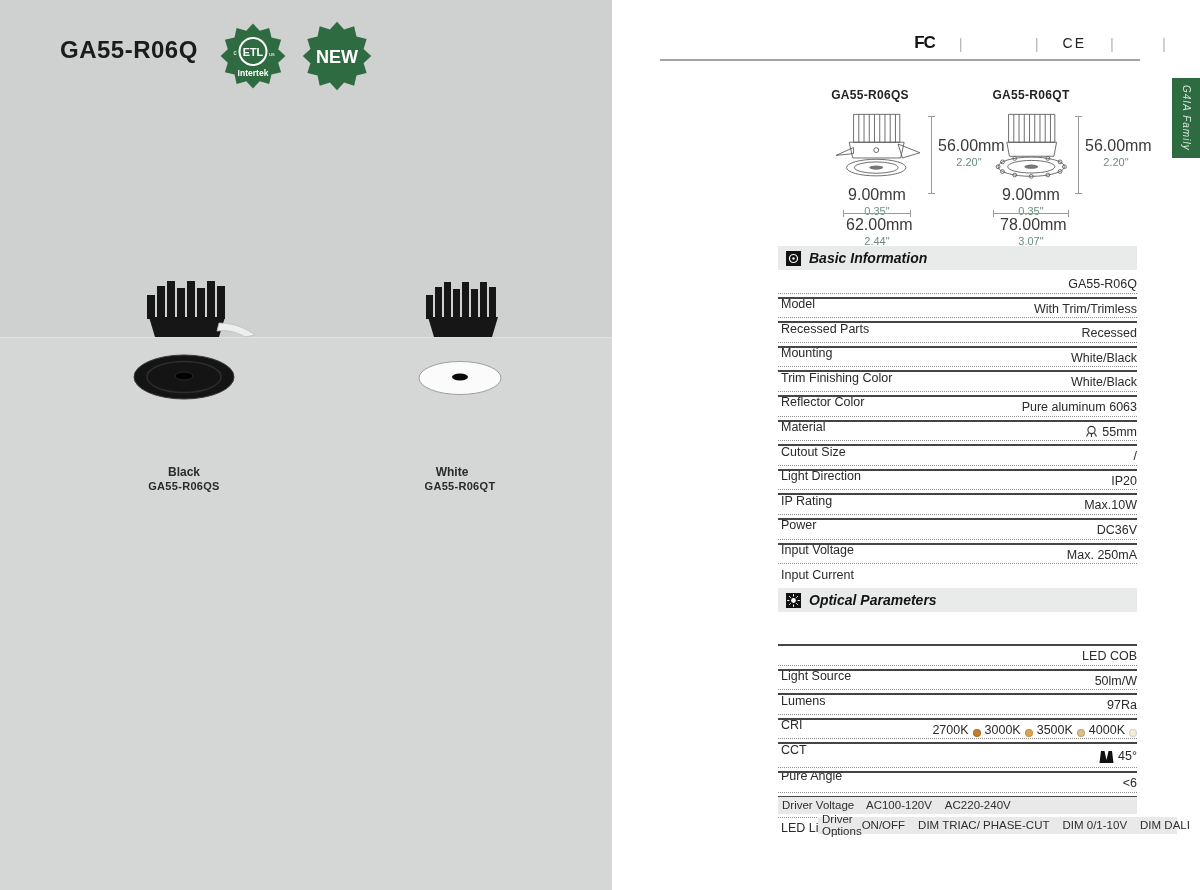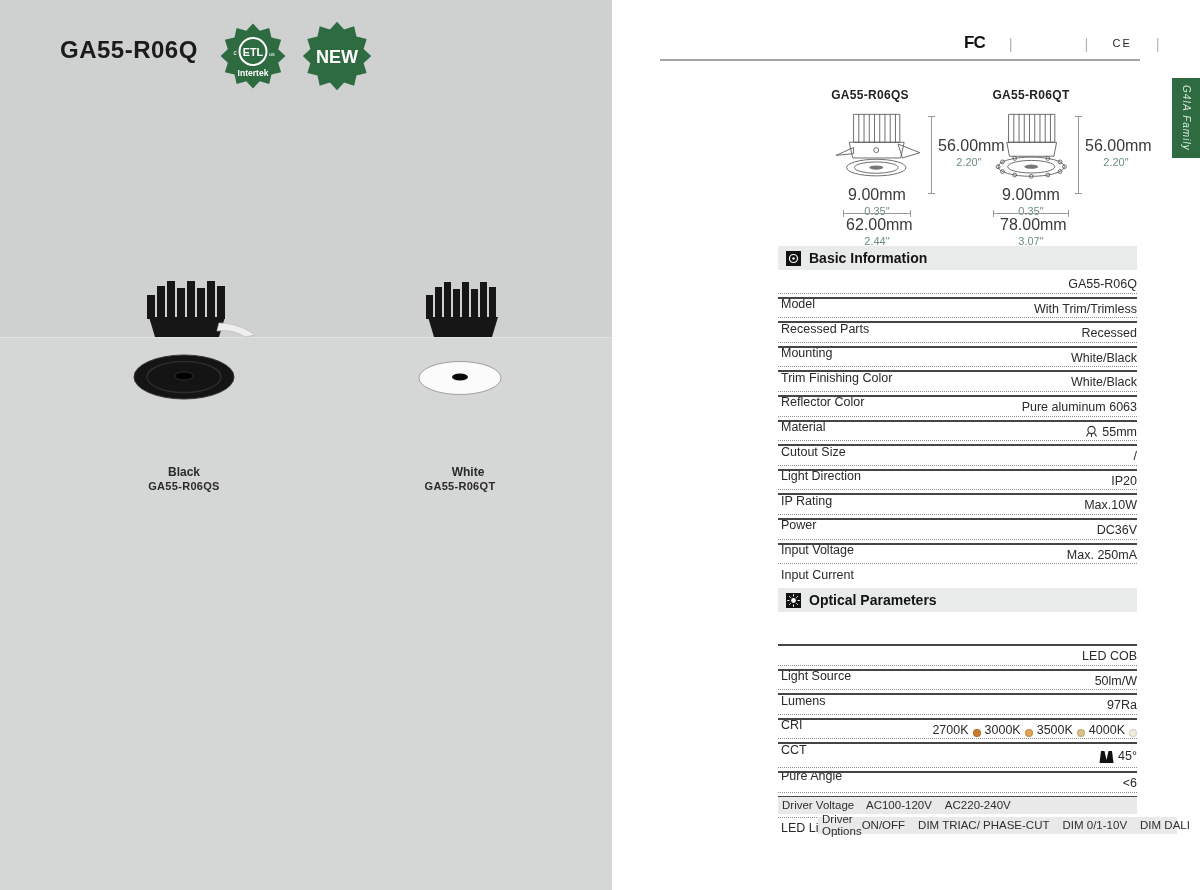--- a/index.html
+++ b/index.html
@@ -8,41 +8,41 @@
   .abs { position:absolute; }
 
   
   .left-panel { left:0; top:0; width:612px; height:890px; background:#cfd0d0; }
   .surface { left:0; top:337px; width:612px; height:553px; background:#d5d6d6; border-top:1px solid #e0e1e1; }
   .product-title { left:60px; top:36px; font-size:24px; font-weight:bold; color:#1b1b1b; letter-spacing:0.5px; }
   .color-label { font-size:12px; font-weight:bold; color:#2a2a2a; text-align:center; width:120px; }
   .model-label { font-size:11px; font-weight:bold; color:#2a2a2a; text-align:center; width:120px; letter-spacing:0.3px; }
 
   
-  .cert-row { left:940px; top:28px; width:200px; height:30px; display:flex; align-items:center; justify-content:flex-start; gap:24px; }
+  .cert-row { left:940px; top:28px; width:200px; height:30px; display:flex; align-items:center; justify-content:center; gap:24px; }
   .cert-sep { color:#b5b5b5; font-size:15px; line-height:1; }
-  .ce-text { font-size:11px; color:#222; letter-spacing:2px; font-weight:500; }
+  .ce-text { font-size:14px; color:#222; letter-spacing:2px; font-weight:500; }
   .fc-text { font-size:17px; color:#111; font-weight:bold; letter-spacing:-1px; }
   .top-rule { left:660px; top:59px; width:480px; height:2px; background:#a3a3a3; }
 
   .family-tab { left:1172px; top:78px; width:28px; height:80px; background:#2f6b41; display:flex; align-items:center; justify-content:center; }
   .family-tab span { writing-mode:vertical-rl; font-style:italic; font-size:10px; color:#d8e8dc; letter-spacing:1px; }
 
   .diag-model { font-size:12px; font-weight:bold; color:#222; text-align:center; width:110px; letter-spacing:0.3px; }
   .dim-mm { font-size:16px; color:#3a3a3a; text-align:center; display:block; }
   .dim-in { font-size:11px; color:#6a8f7d; text-align:center; display:block; margin-top:1px; }
   .vline { width:1px; background:#999; }
   .vline::before, .vline::after { content:''; position:absolute; left:-3px; width:7px; height:1px; background:#999; }
   .vline::before { top:0; } .vline::after { bottom:0; }
   .hline { height:1px; background:#999; }
   .hline::before, .hline::after { content:''; position:absolute; top:-3px; width:1px; height:7px; background:#999; }
   .hline::before { left:0; } .hline::after { right:0; }
 
   
-  .sec-header { width:359px; height:24px; background:#e9eaea; display:flex; align-items:center; }
+  .sec-header { width:359px; height:24px; background:#e9eaea; display:flex; align-items:center;font-style:italic; }
   .sec-header .ic { margin-left:8px; width:15px; height:15px; }
   .sec-header .t { margin-left:8px; font-size:14px; font-weight:bold; color:#141414; }
   .spec-table { width:359px; }
   .spec-row { position:relative; height:24.6px; }
   .spec-row::after { content:''; position:absolute; left:0; right:0; bottom:3px; border-bottom:1px dotted #8f8f8f; }
   .spec-row.lined::before { content:''; position:absolute; left:0; right:0; top:0; border-top:2px solid #454545; }
   .spec-row .lab { position:absolute; left:3px; top:5px; font-size:12.5px; color:#2a2a2a;margin-top:20px; }
   .spec-row .val { position:absolute; right:0; top:5px; font-size:12.5px; color:#2a2a2a; text-align:right; display:flex; align-items:center; gap:4px; }
   .spec-row.tall { height:29px; }
   .spec-row.tall .lab, .spec-row.tall .val { top:7px; }
@@ -110,21 +110,21 @@
         <polygon points="4,35 74,35 68,55 10,55"></polygon>
       </g>
     </svg>
     <svg class="abs" style="left:418px;top:361px;" width="84" height="36" viewBox="0 0 84 36">
       <ellipse cx="42" cy="17" rx="41" ry="16.5" fill="#fbfbfb" stroke="#a0a0a0" stroke-width="1"></ellipse>
       <ellipse cx="42" cy="16" rx="8" ry="3.5" fill="#0a0a0a"></ellipse>
     </svg>
 
     <div class="abs color-label" style="left:124px;top:465px;">Black</div>
     <div class="abs model-label" style="left:124px;top:480px;">GA55-R06QS</div>
-    <div class="abs color-label" style="left:408px;top:465px;">White</div>
+    <div class="abs color-label" style="left:392px;top:465px;">White</div>
     <div class="abs model-label" style="left:400px;top:480px;">GA55-R06QT</div>
   </div>
 
   <div class="abs cert-row">
     <svg width="26" height="28" viewBox="0 0 26 28">
       <circle cx="13" cy="11" r="9" fill="none" stroke="#222" stroke-width="1.6"></circle>
       <text x="13" y="14" text-anchor="middle" font-size="6.5" font-weight="bold" fill="#222" font-family="Liberation Sans, sans-serif">ETL</text>
       <text x="13" y="26" text-anchor="middle" font-size="5" font-weight="bold" fill="#222" font-family="Liberation Sans, sans-serif">Intertek</text>
     </svg>
     <span class="fc-text">FC</span>

